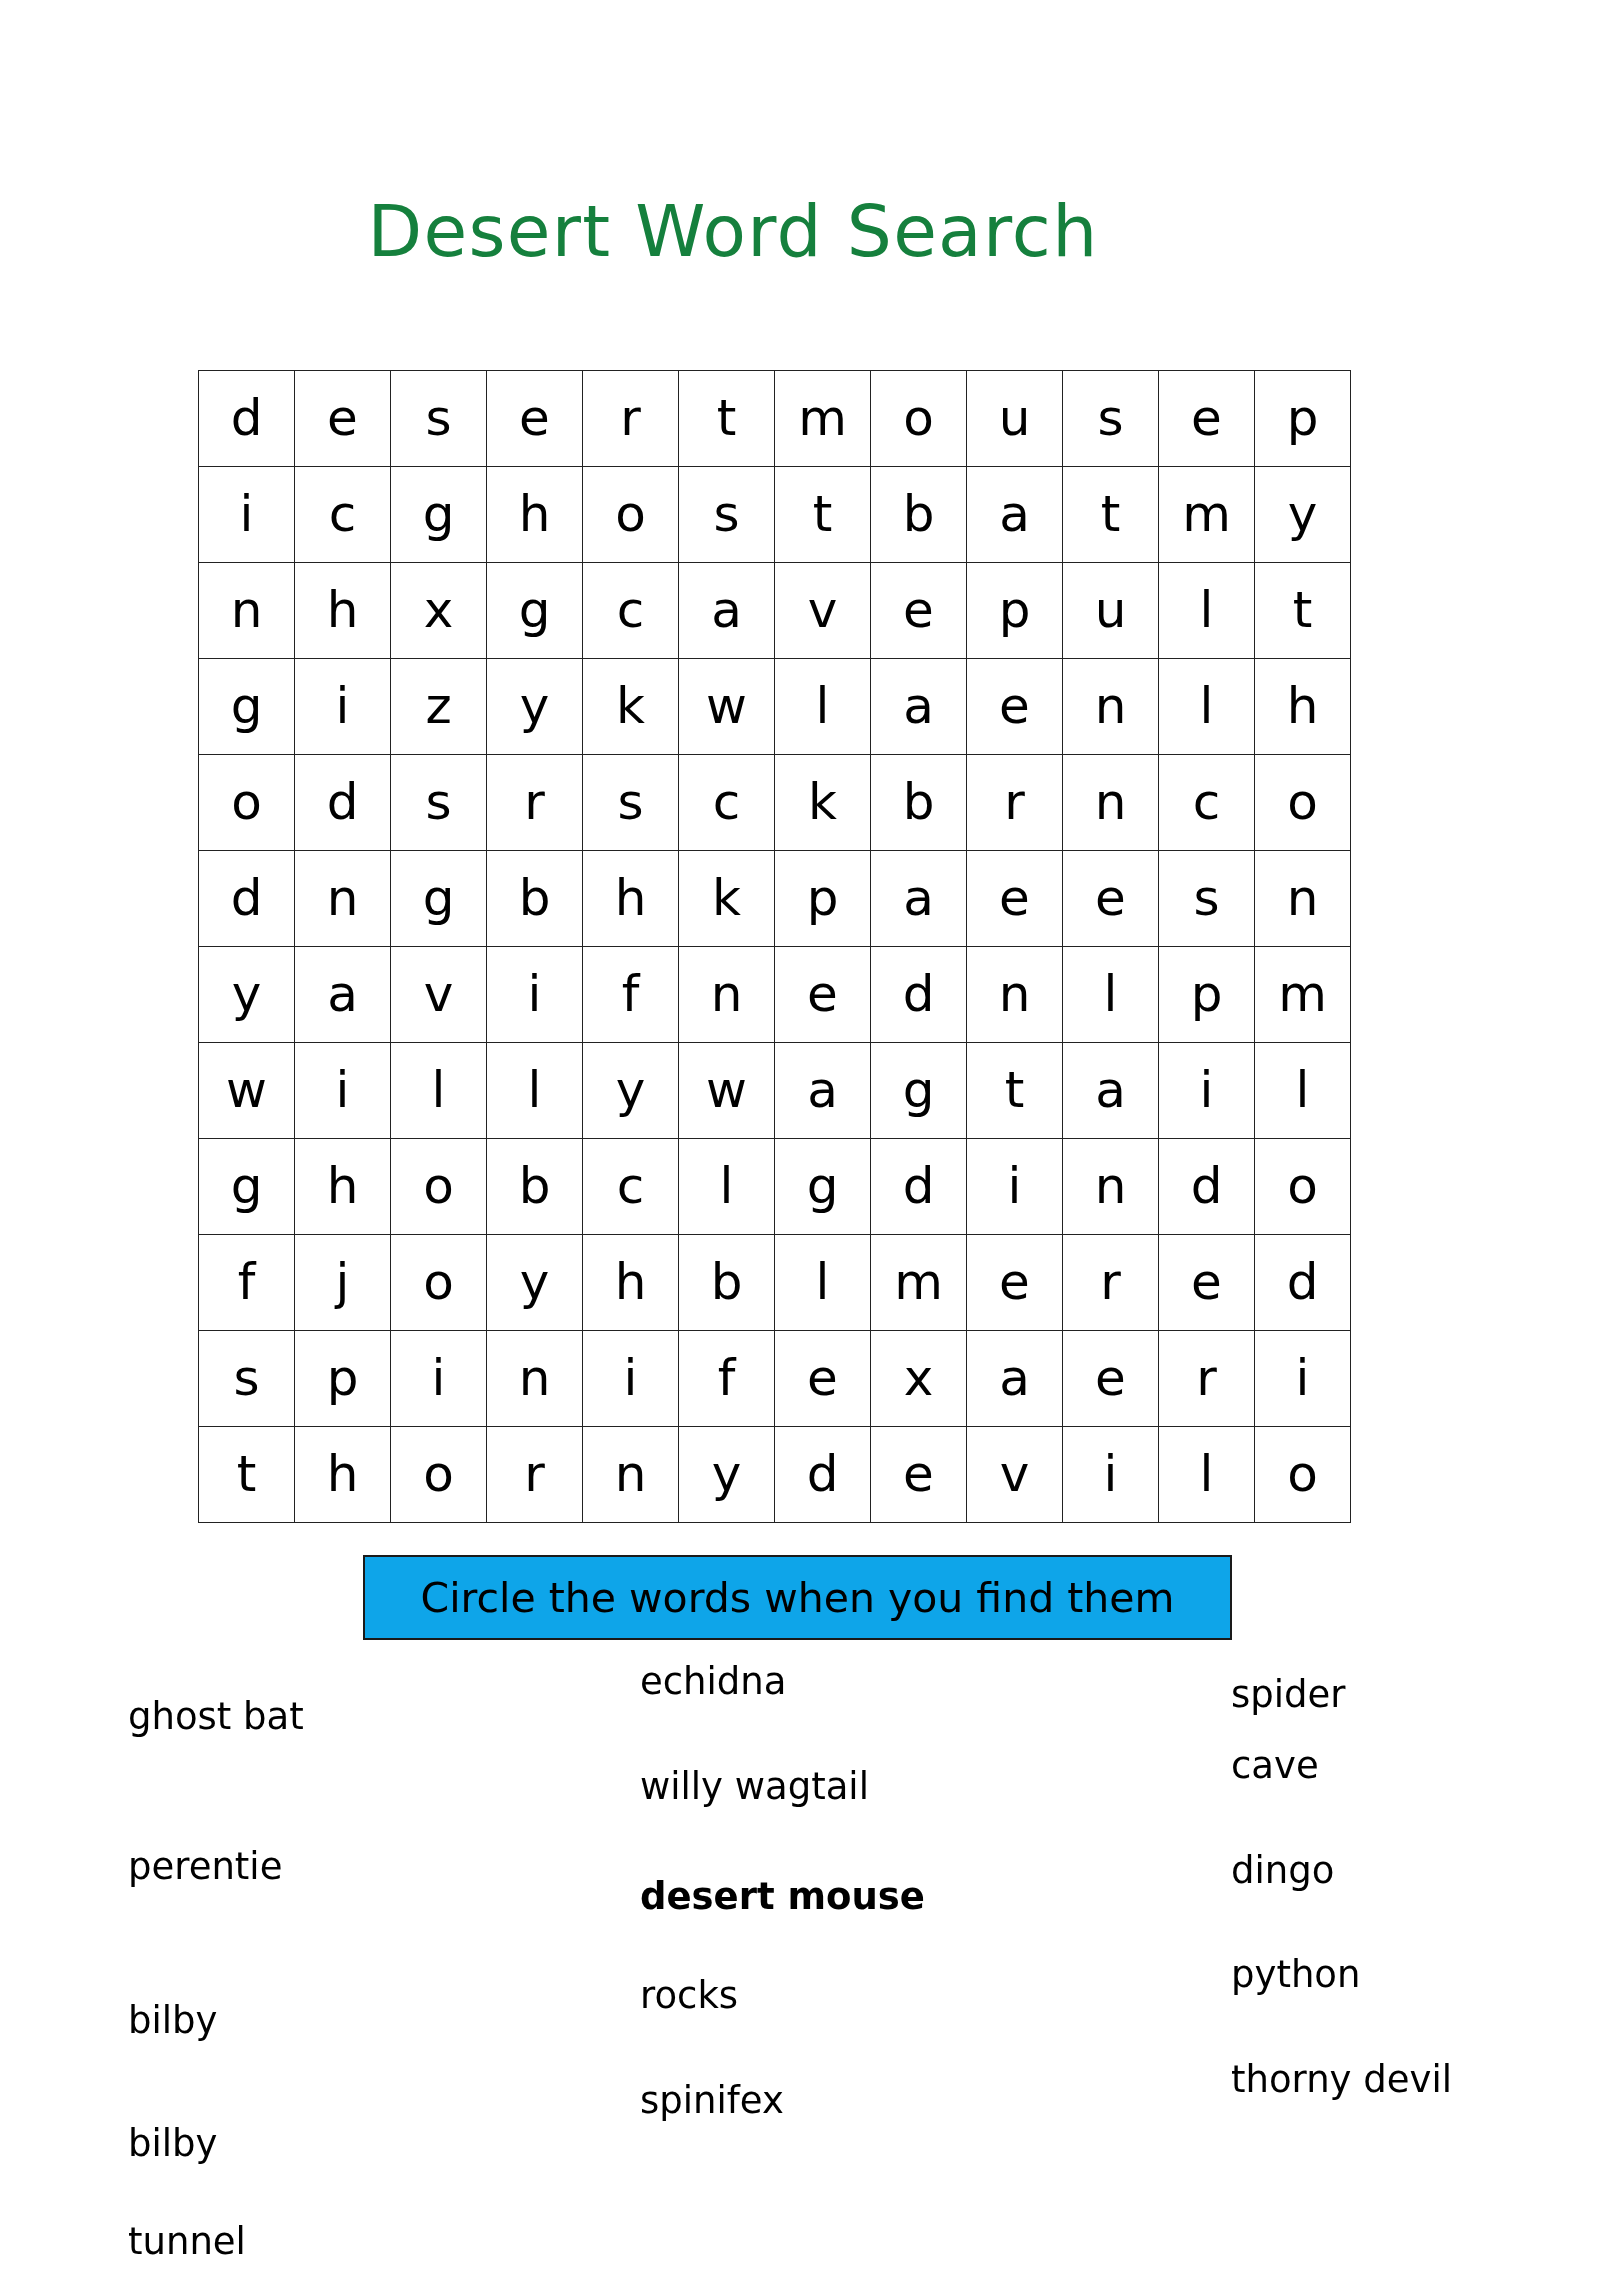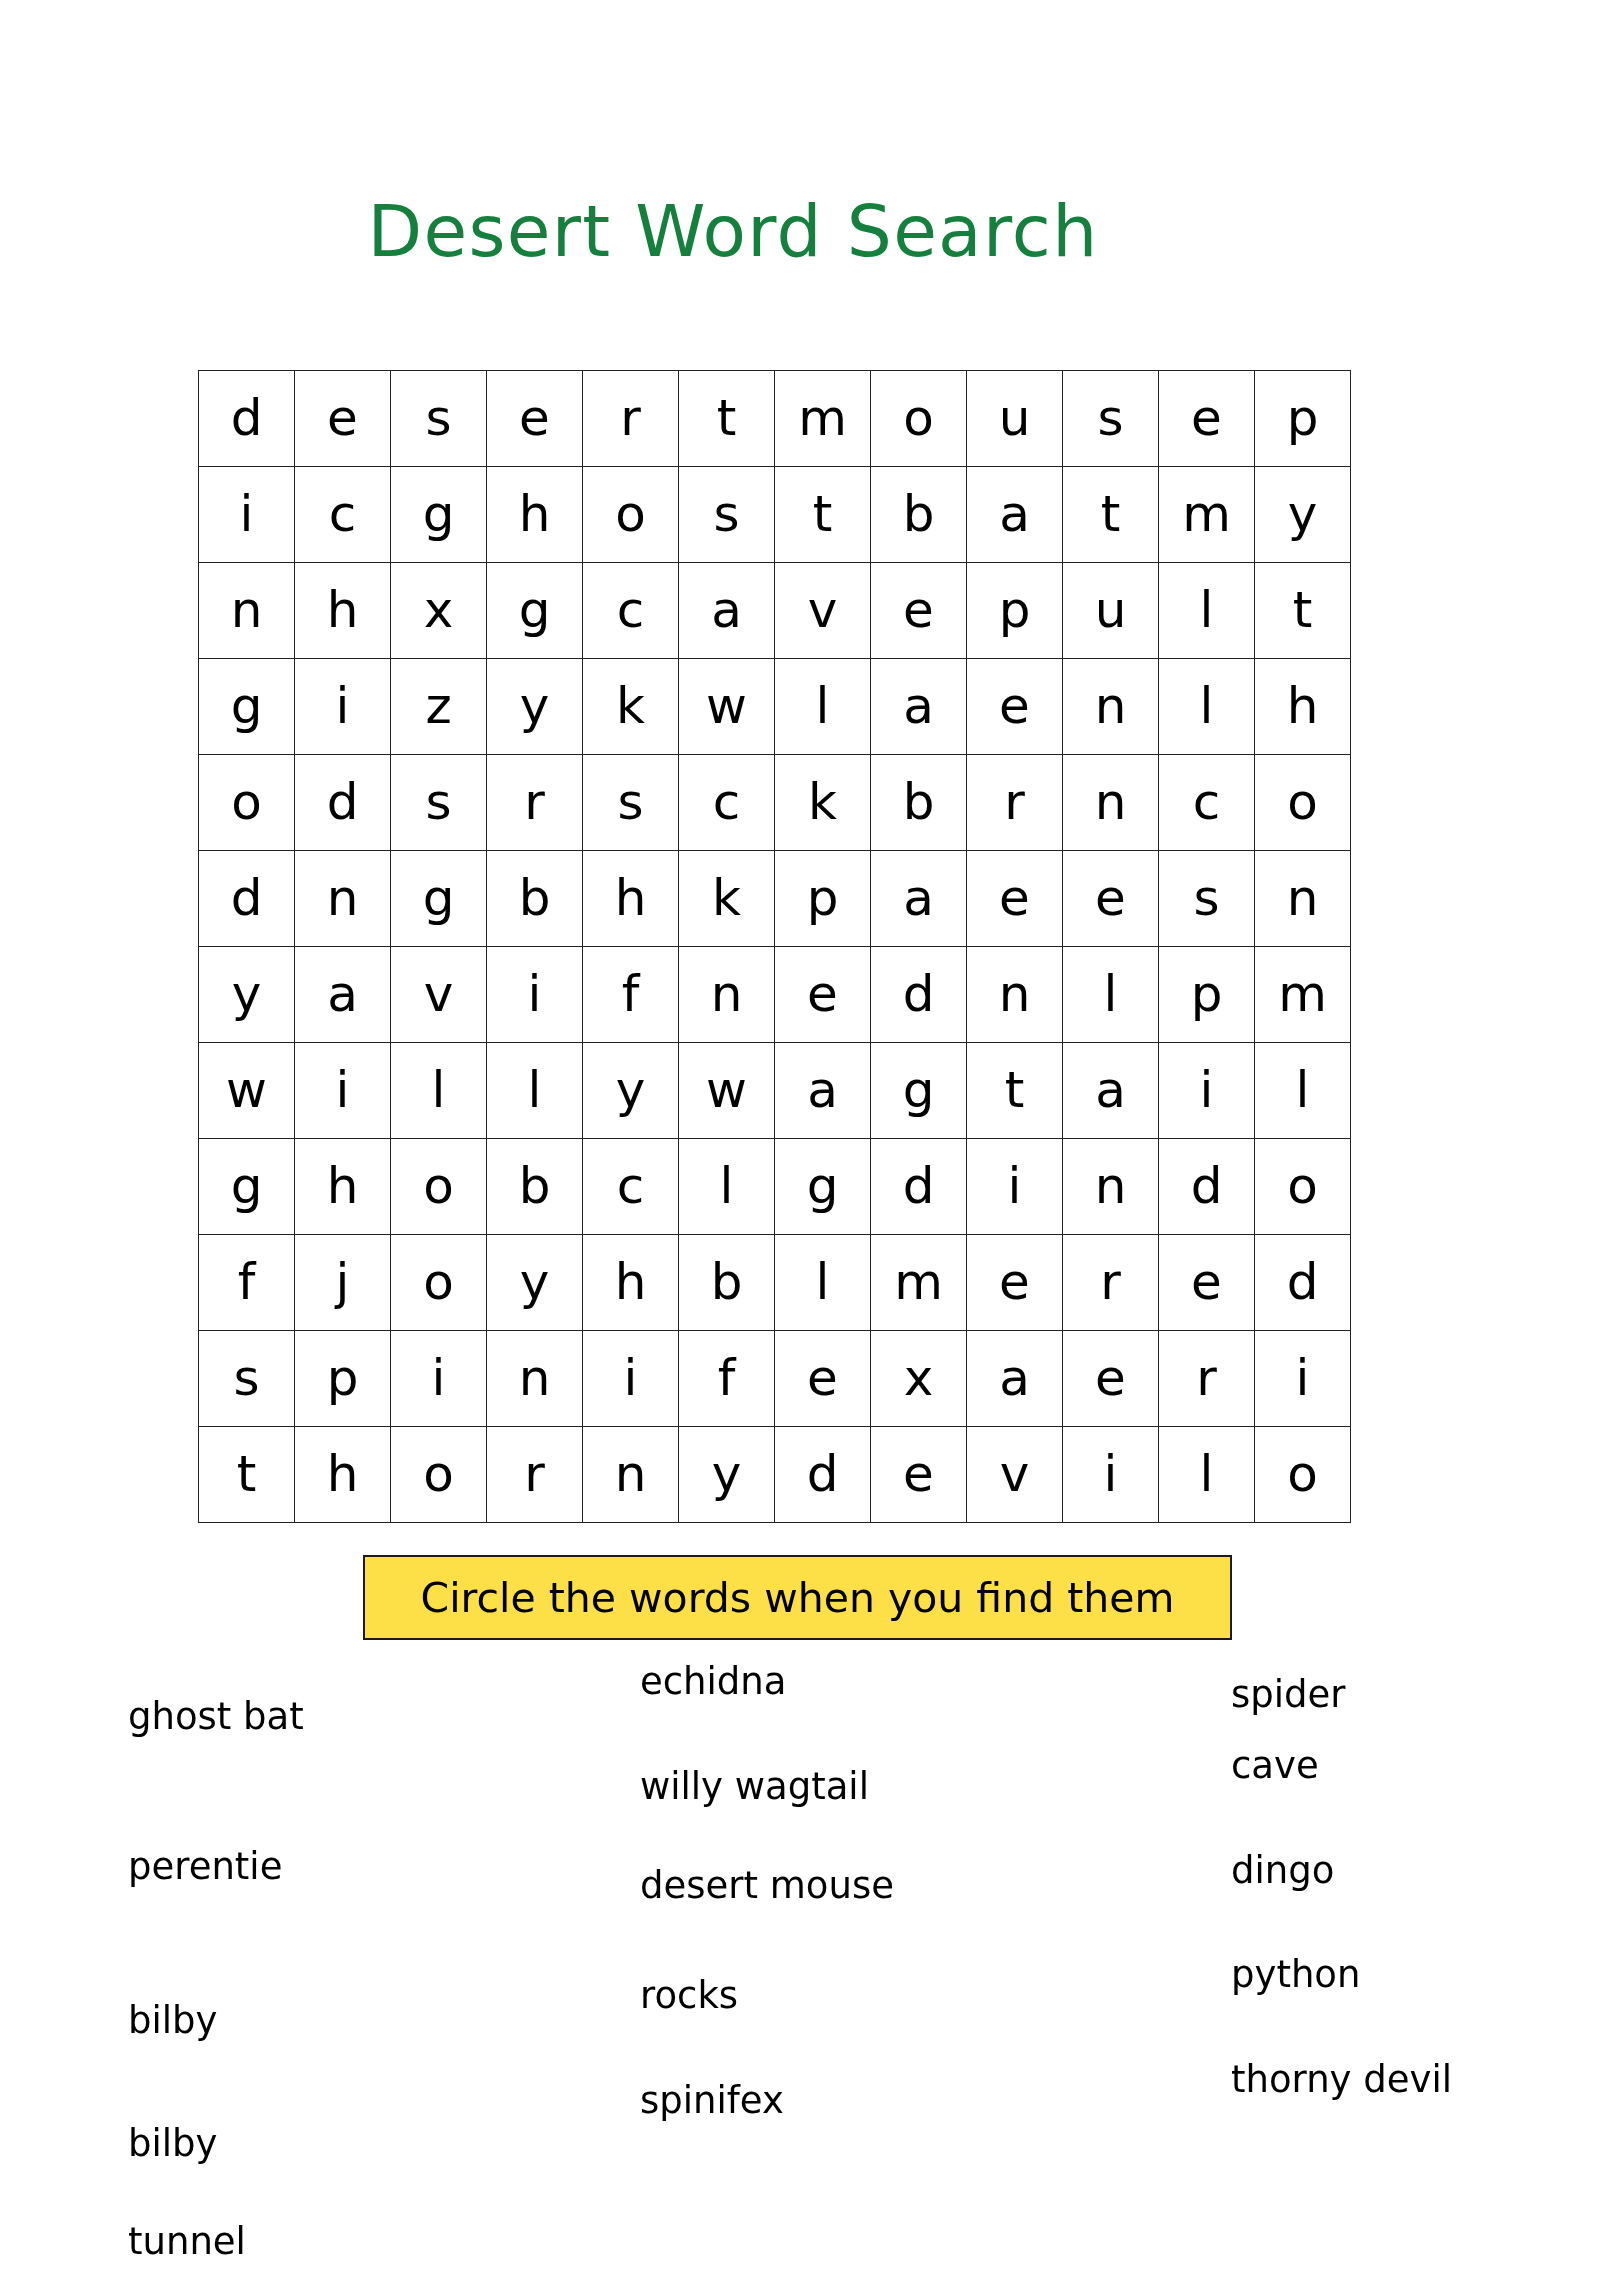--- a/index.html
+++ b/index.html
@@ -66,21 +66,21 @@
     position: absolute;
     left: 363px;
     top: 1555px;
     width: 869px;
     height: 85px;
     border: 2.6px solid #1a1a1a;
     box-sizing: border-box;
     display: flex;
     align-items: center;
     justify-content: center;
-    background: #fde047;
+    background: #0ea5e9;
   }
   #instruction-text {
     font-family: "DejaVu Sans", sans-serif;
     font-size: 41px;
     font-weight: 400;
     letter-spacing: 0px;
     color: #000000;
     white-space: nowrap;
   }
 
@@ -290,21 +290,21 @@
 <div class="word-col" id="word-col-1">
     <div class="word-item" style="top: 35px;">ghost bat</div>
     <div class="word-item" style="top: 185px;">perentie</div>
     <div class="word-item" style="top: 339px;">bilby</div>
     <div class="word-item" style="top: 462px;">bilby</div>
     <div class="word-item" style="top: 560px;">tunnel</div>
   </div>
 <div class="word-col" id="word-col-2">
     <div class="word-item" style="top: 0px;">echidna</div>
     <div class="word-item" style="top: 105px;">willy wagtail</div>
-    <div class="word-item" style="top: 204px;">desert mouse</div>
+    <div class="word-item" style="top: 215px; font-weight: bold;">desert mouse</div>
     <div class="word-item" style="top: 314px; text-align: center;">rocks</div>
     <div class="word-item" style="top: 419px;">spinifex</div>
   </div>
 <div class="word-col" id="word-col-3">
     <div class="word-item" style="top: 13px;">spider</div>
     <div class="word-item" style="top: 84px;">cave</div>
     <div class="word-item" style="top: 189px;">dingo</div>
     <div class="word-item" style="top: 293px;">python</div>
     <div class="word-item" style="top: 398px;">thorny devil</div>
   </div>

